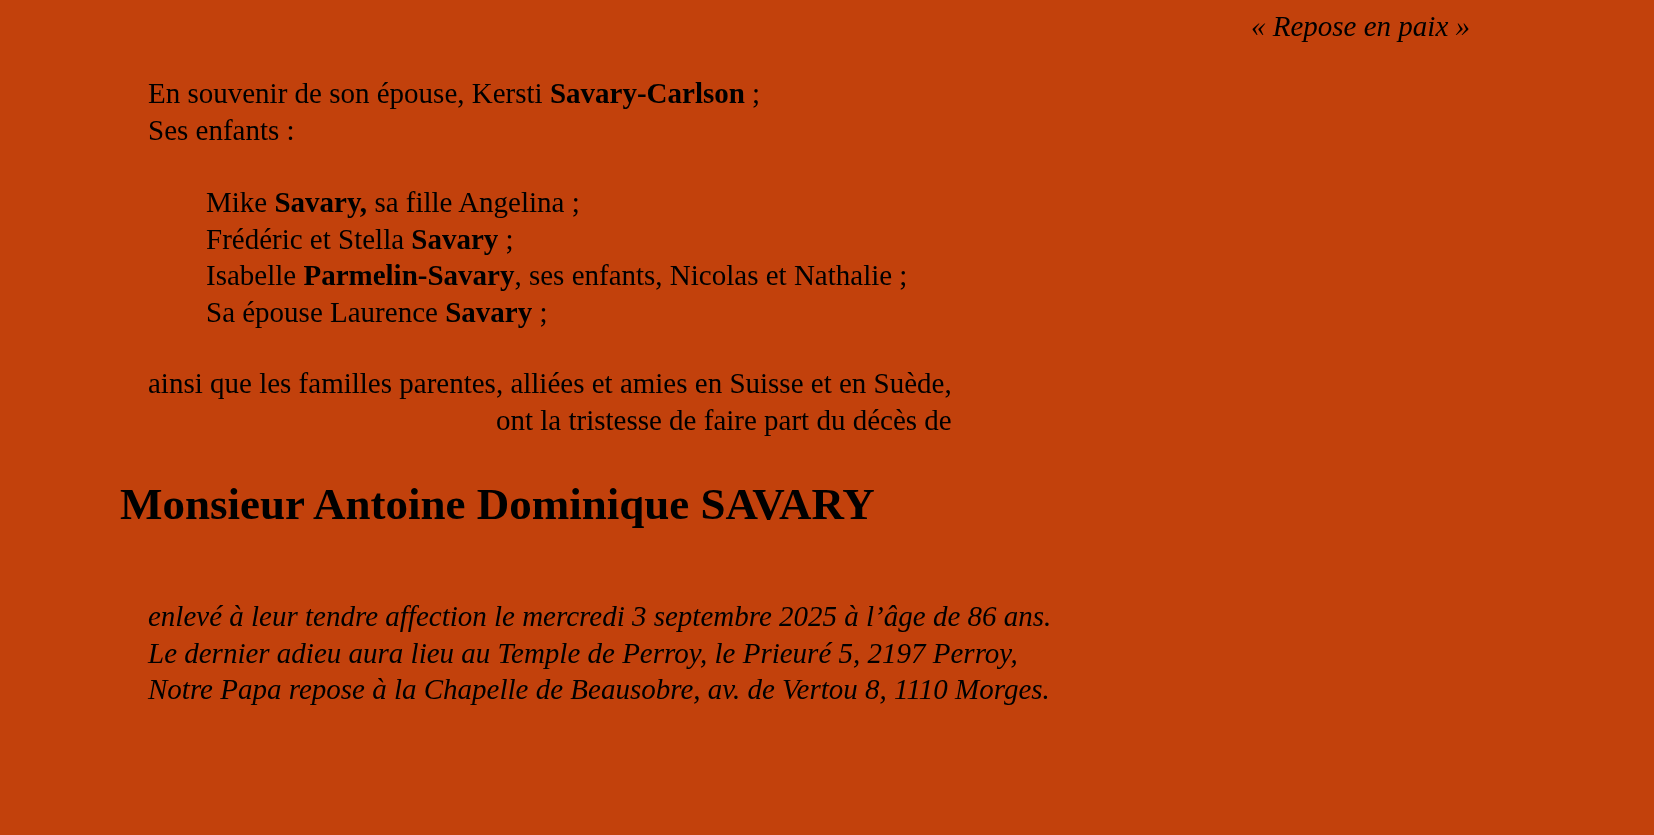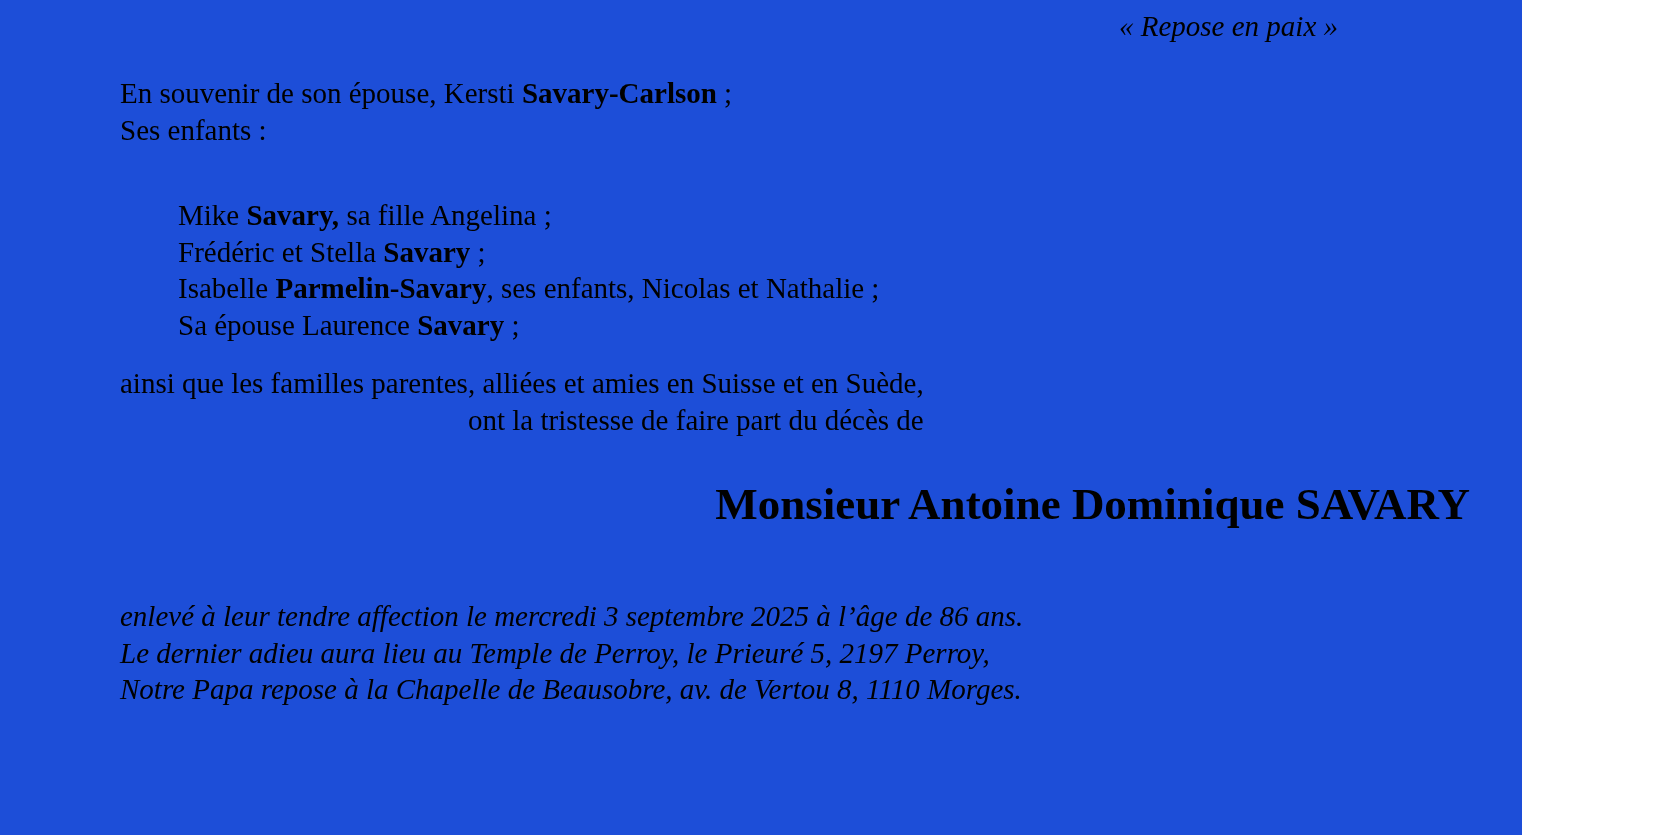--- a/index.html
+++ b/index.html
@@ -2,54 +2,55 @@
 <html><head>
 <meta charset="utf-8">
 <style>
   html, body {
     margin: 0;
     padding: 0;
     background: #ffffff;
   }
   .sheet {
     position: relative;
-    width: 1522px;
+    width: 1654px;
     height: 835px;
-    background: #1d4ed8;
+    background: #c2410c;
     color: #000000;
     font-family: "Liberation Serif", serif;
     font-size: 29px;
     overflow: hidden;
   }
   .epigraph {
     position: absolute;
     top: 10px;
     right: 184px;
     font-style: italic;
     font-size: 29px;
     white-space: nowrap;
   }
   .block {
     position: absolute;
     line-height: 36.5px;
     white-space: nowrap;
+    margin-left: 28px;
   }
   .block .line { white-space: nowrap; }
   .block b { font-weight: bold; }
   .intro        { left: 120px; top: 75px;  }
-  .children     { left: 178px; top: 197px; }
+  .children     { left: 178px; top: 184px; }
   .announcement { left: 120px; top: 365px; text-align: right; }
   .details      { left: 120px; top: 598px; font-style: italic; }
   .deceased-name {
     position: absolute;
     left: 120px;
     top: 478px;
     width: 1350px;
     margin: 0;
-    text-align: right;
+    text-align: left;
     font-size: 45px;
     font-weight: bold;
     line-height: 52px;
     white-space: nowrap;
   }
 </style>
 </head>
 <body>
 
 <div class="sheet">

